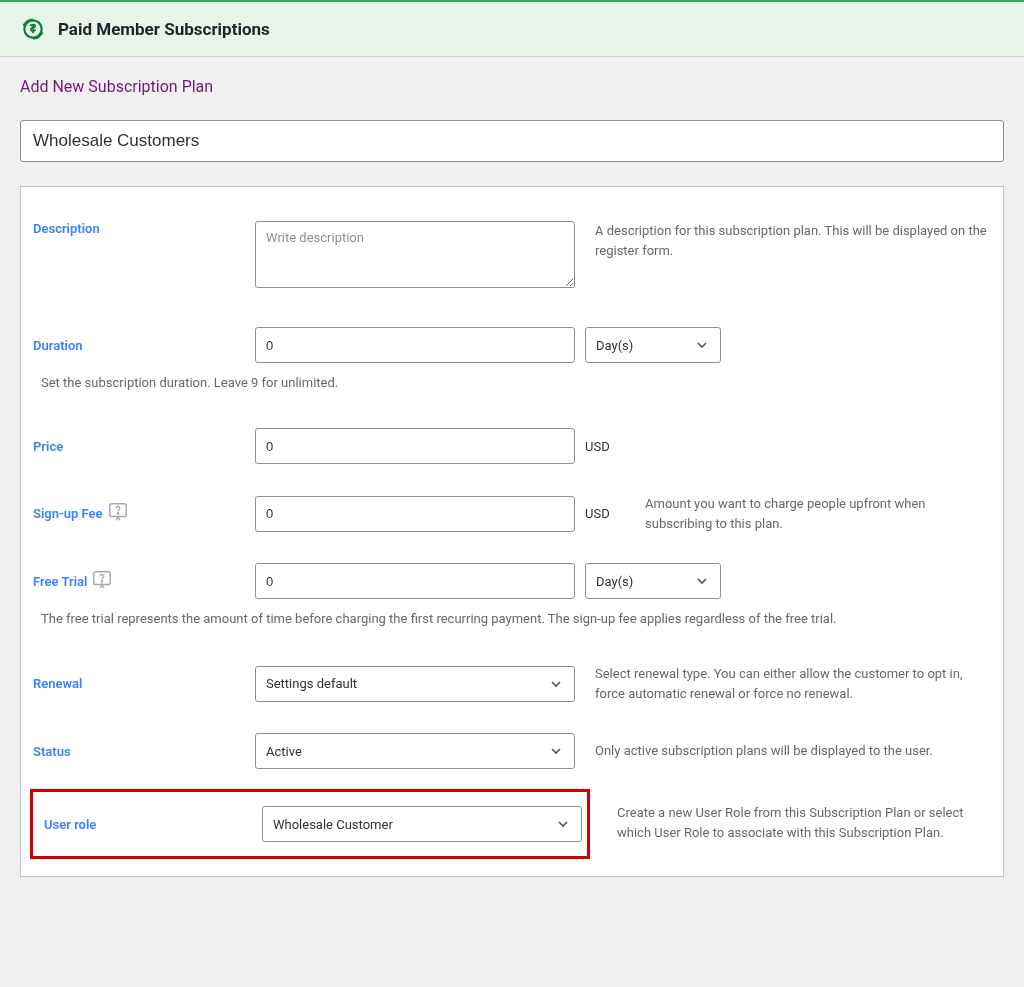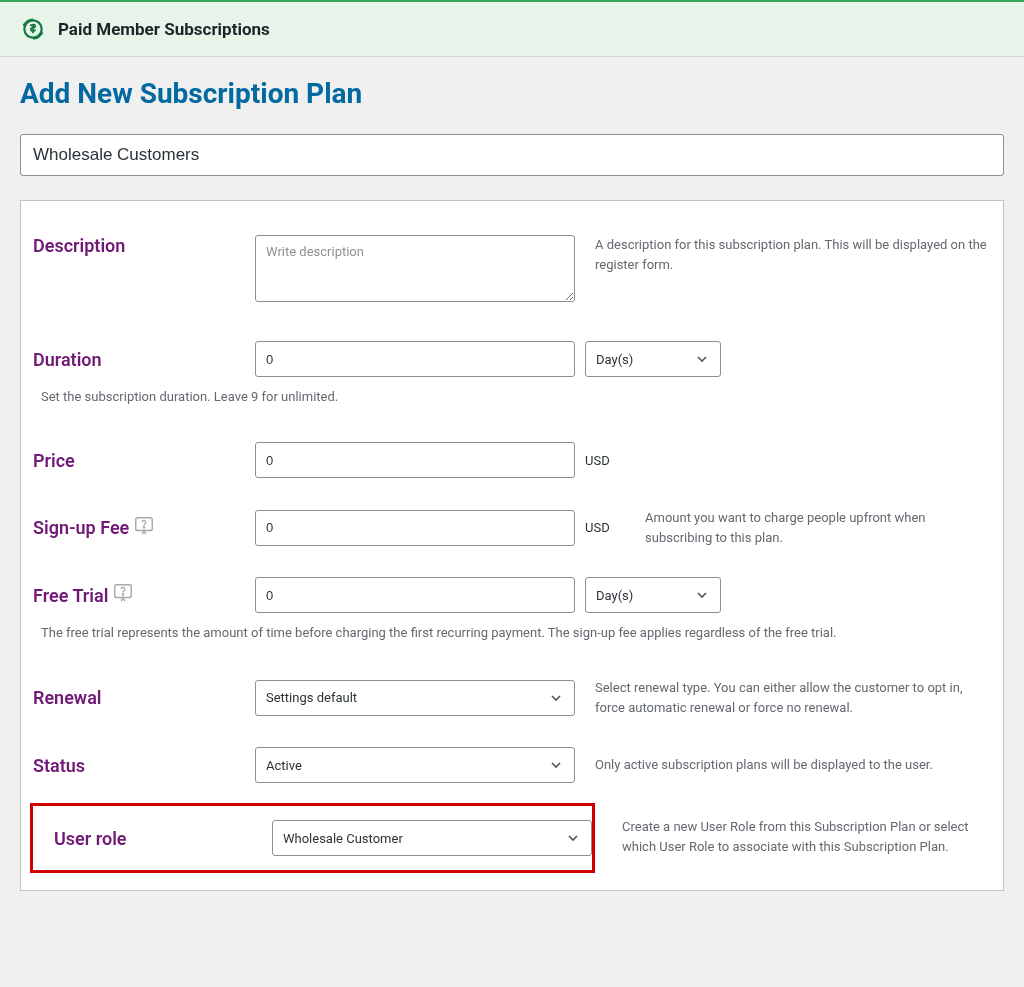--- a/index.html
+++ b/index.html
@@ -26,23 +26,23 @@
   }
   .header-title {
     font-size: 17px;
     font-weight: 700;
     color: #1d2327;
   }
   .page {
     padding: 20px;
   }
   .page-title {
-    font-size: 28px;
-    font-weight: 700;
-    color: #0369a1;
+    font-size: 16px;
+    font-weight: 400;
+    color: #701a75;
     margin: 0 0 24px 0;
   }
   .title-input {
     width: 100%;
     font-size: 17px;
     padding: 10px 12px;
     border: 1px solid #8c8f94;
     border-radius: 3px;
     background: #fff;
     color: #2c3338;
@@ -76,22 +76,22 @@
   }
   .row {
     display: flex;
     align-items: center;
     padding: 14px 0 4px 0;
   }
   .row-top { align-items: flex-start; padding-top: 22px;}
   .row-label {
     flex: 0 0 222px;
     font-weight: 600;
-    color: #701a75;
-    font-size: 18px;
+    color: #3b82f6;
+    font-size: 13px;
     display:flex;
     align-items:center;
     gap:4px;
   }
   .row-label .qicon { color:#a7aaad; }
   .row-mid {
     flex: 0 0 320px;
   }
   .row-unit {
     flex: 0 0 146px;
@@ -272,21 +272,21 @@
               </svg>
           </div>
         </div>
         <div class="row-after">Only active subscription plans will be displayed to the user.</div>
       </div>
 
       <div style="height:10px"></div>
 
       <div style="display:flex">
         <div class="highlighted" style="flex:0 0 560px;">
-          <div class="row" style="padding-left:17px;">
+          <div class="row" style="padding-left:7px;">
             <div class="row-label" style="flex:0 0 222px;">User role</div>
             <div class="row-mid">
               <div class="select">
                 <span>Wholesale Customer</span>
                 <svg width="16" height="16" viewBox="0 0 24 24" fill="none" stroke="currentColor" stroke-width="2.5">
                     <path d="M6 9l6 6 6-6"></path>
                   </svg>
               </div>
             </div>
           </div>

